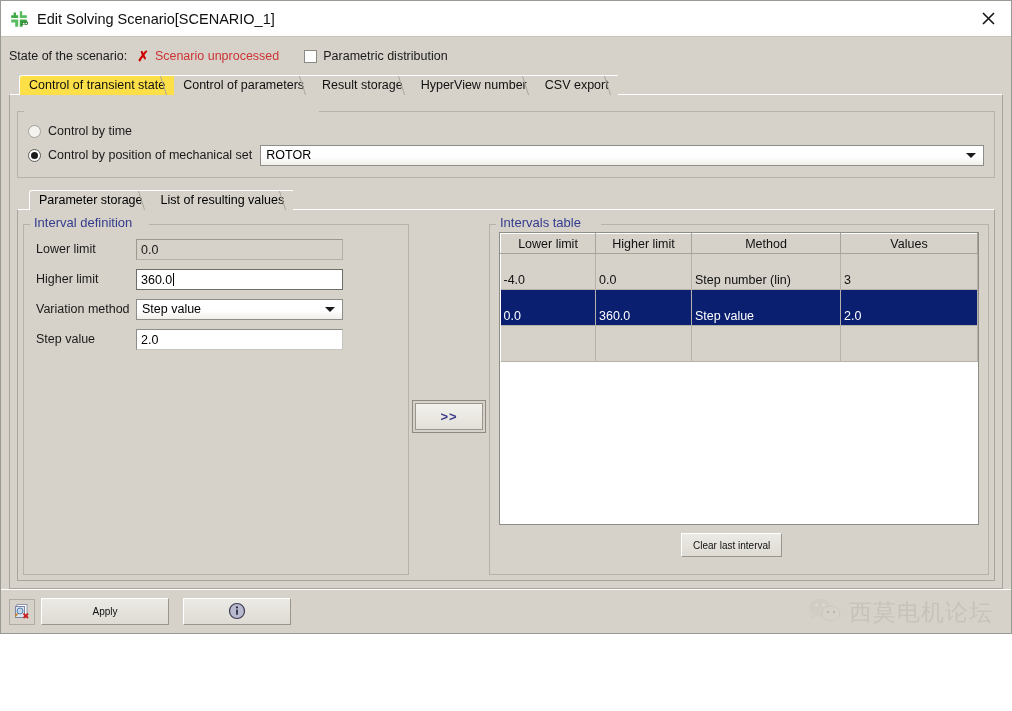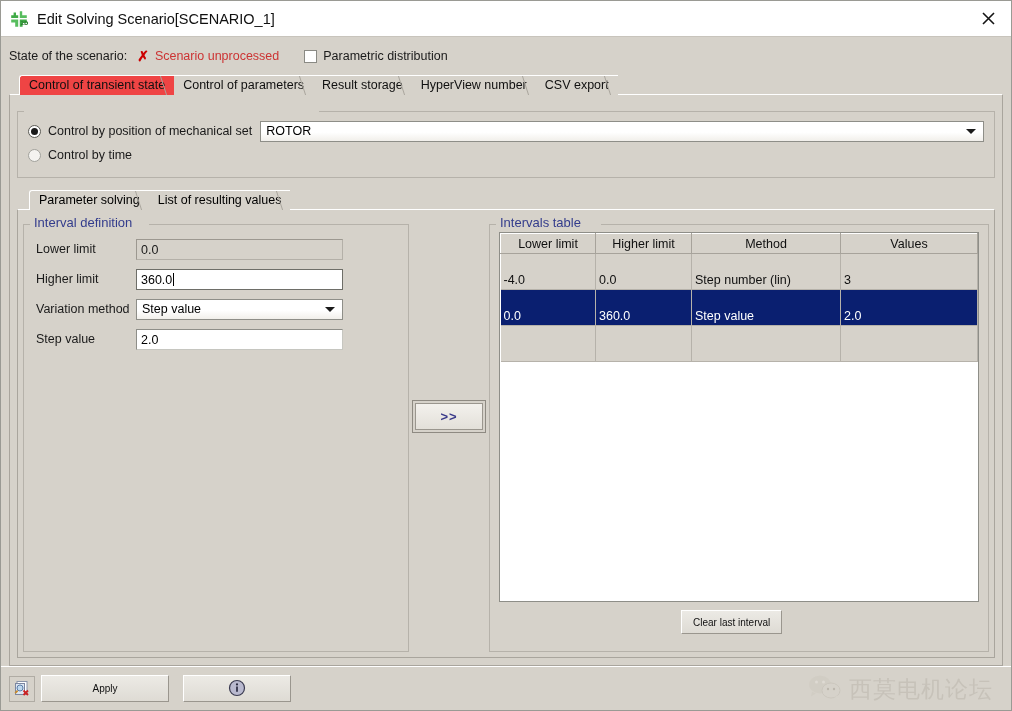--- a/index.html
+++ b/index.html
@@ -12,21 +12,21 @@
     height: 711px;
     overflow: hidden;
     font-family: "Liberation Sans", sans-serif;
     font-size: 12.5px;
     color: #000000;
   }
 
   .window {
     position: relative;
     width: 1012px;
-    height: 711px;
+    height: 634px;
     box-sizing: border-box;
     border: 1px solid #9a9a94;
     background: #d6d2ca;
     display: flex;
     flex-direction: column;
   }
 
   
   .titlebar {
     height: 35px;
@@ -159,21 +159,21 @@
     content: "";
     position: absolute;
     right: -1px;
     top: 0;
     bottom: 0;
     width: 11px;
     border-left: 1px solid #a9a59d;
     transform: skewX(18deg);
     pointer-events: none;
   }
-  .tab.selected { background: #ef4444; }
+  .tab.selected { background: #fde047; }
 
   
   .tabpanel {
     flex: 1 1 auto;
     border: 1px solid #a9a59d;
     border-top-color: #ffffff;
     background: #d6d2ca;
     margin-top: -1px;
     padding: 6px 7px 7px 7px;
     box-sizing: border-box;
@@ -571,37 +571,37 @@
       </div>
     </div>
 
     <div class="tabpanel">
 
       <div class="groupbox" id="control-type-group">
         <span class="gb-topline-l"></span>
         <span class="gb-topline-r" style="width:calc(100% - 300px);"></span>
 
         <div class="radio-row">
+          <span class="radio"></span>
+          <span class="lbl">Control by time</span>
+        </div>
+
+        <div class="radio-row">
           <span class="radio checked"></span>
           <span class="lbl">Control by position of mechanical set</span>
           <div class="combo" id="mech-set-combo">
             <span>ROTOR</span>
             <span class="arrow"></span>
           </div>
         </div>
-
-        <div class="radio-row">
-          <span class="radio"></span>
-          <span class="lbl">Control by time</span>
-        </div>
       </div>
 
       <div class="inner-tabstrip">
         <div class="inner-tab">
-          <span>Parameter solving</span>
+          <span>Parameter storage</span>
         </div>
         <div class="inner-tab">
           <span>List of resulting values</span>
         </div>
       </div>
 
       <div class="inner-tabpanel">
 
         <div class="left-col">
           <div class="groupbox" id="interval-def-group">

